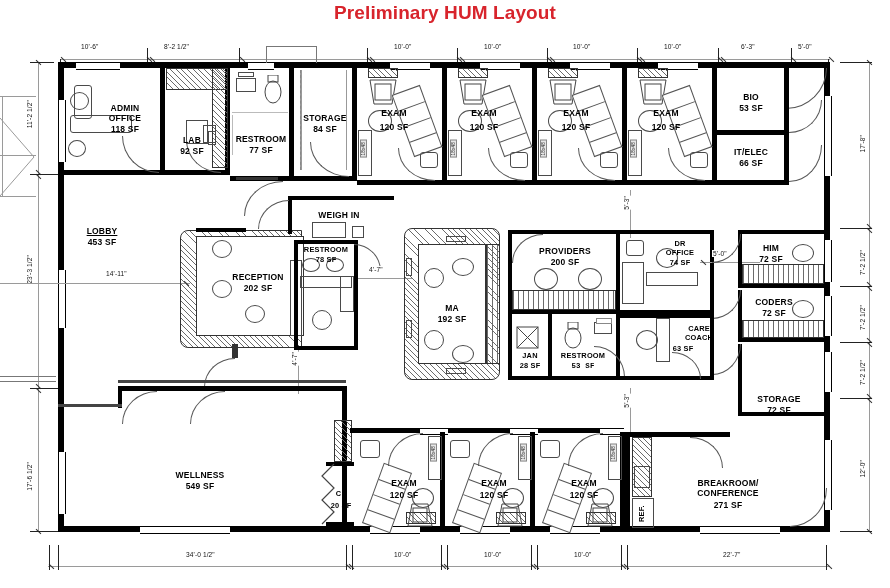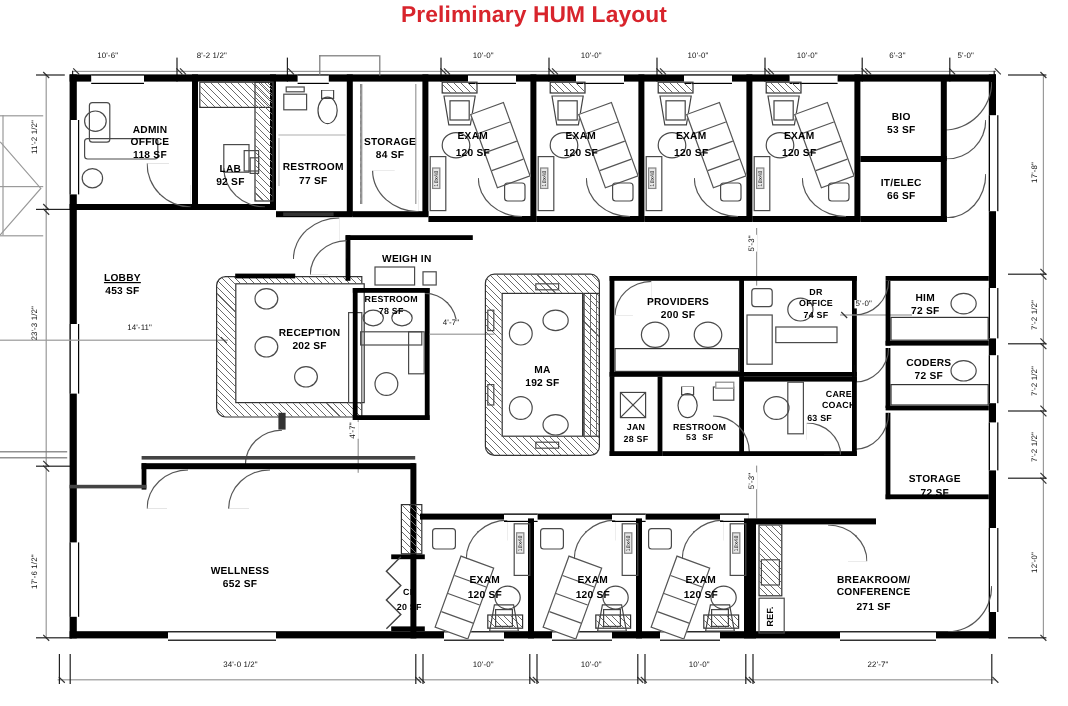--- a/index.html
+++ b/index.html
@@ -488,21 +488,21 @@
   <div class="rlabel sm" style="left:652px;top:345px;width:62px;">63 SF</div>
   <div class="doorTR" style="left:672px;top:352px;width:28px;height:26px;"></div>
 
   <div class="wall" style="left:118px;top:386px;width:228px;height:5px;"></div>
   <div class="wall" style="left:342px;top:386px;width:5px;height:42px;"></div>
   <div class="wall" style="left:342px;top:424px;width:5px;height:108px;"></div>
   <div class="thin" style="left:118px;top:380px;width:228px;height:3px;background:#444;"></div>
   <div class="doorTL" style="left:122px;top:391px;width:34px;height:32px;"></div>
   <div class="doorTL" style="left:190px;top:391px;width:34px;height:32px;"></div>
   <div class="rlabel" style="left:150px;top:470px;width:100px;">WELLNESS</div>
-  <div class="rlabel" style="left:150px;top:481px;width:100px;">652 SF</div>
+  <div class="rlabel" style="left:150px;top:481px;width:100px;">549 SF</div>
 
   <div class="hatch" style="left:334px;top:420px;width:18px;height:42px;"></div>
   <div class="wall" style="left:326px;top:462px;width:28px;height:4px;"></div>
   <div class="wall" style="left:326px;top:522px;width:28px;height:4px;"></div>
   <svg style="position:absolute;left:320px;top:462px;width:16px;height:64px;">
     <polyline points="14,2 2,14 14,26 2,38 14,50 2,62" fill="none" stroke="#444" stroke-width="1.2"></polyline>
   </svg>
   <div class="rlabel sm" style="left:326px;top:490px;width:30px;">CL</div>
   <div class="rlabel sm" style="left:322px;top:502px;width:38px;">20 SF</div>
 

